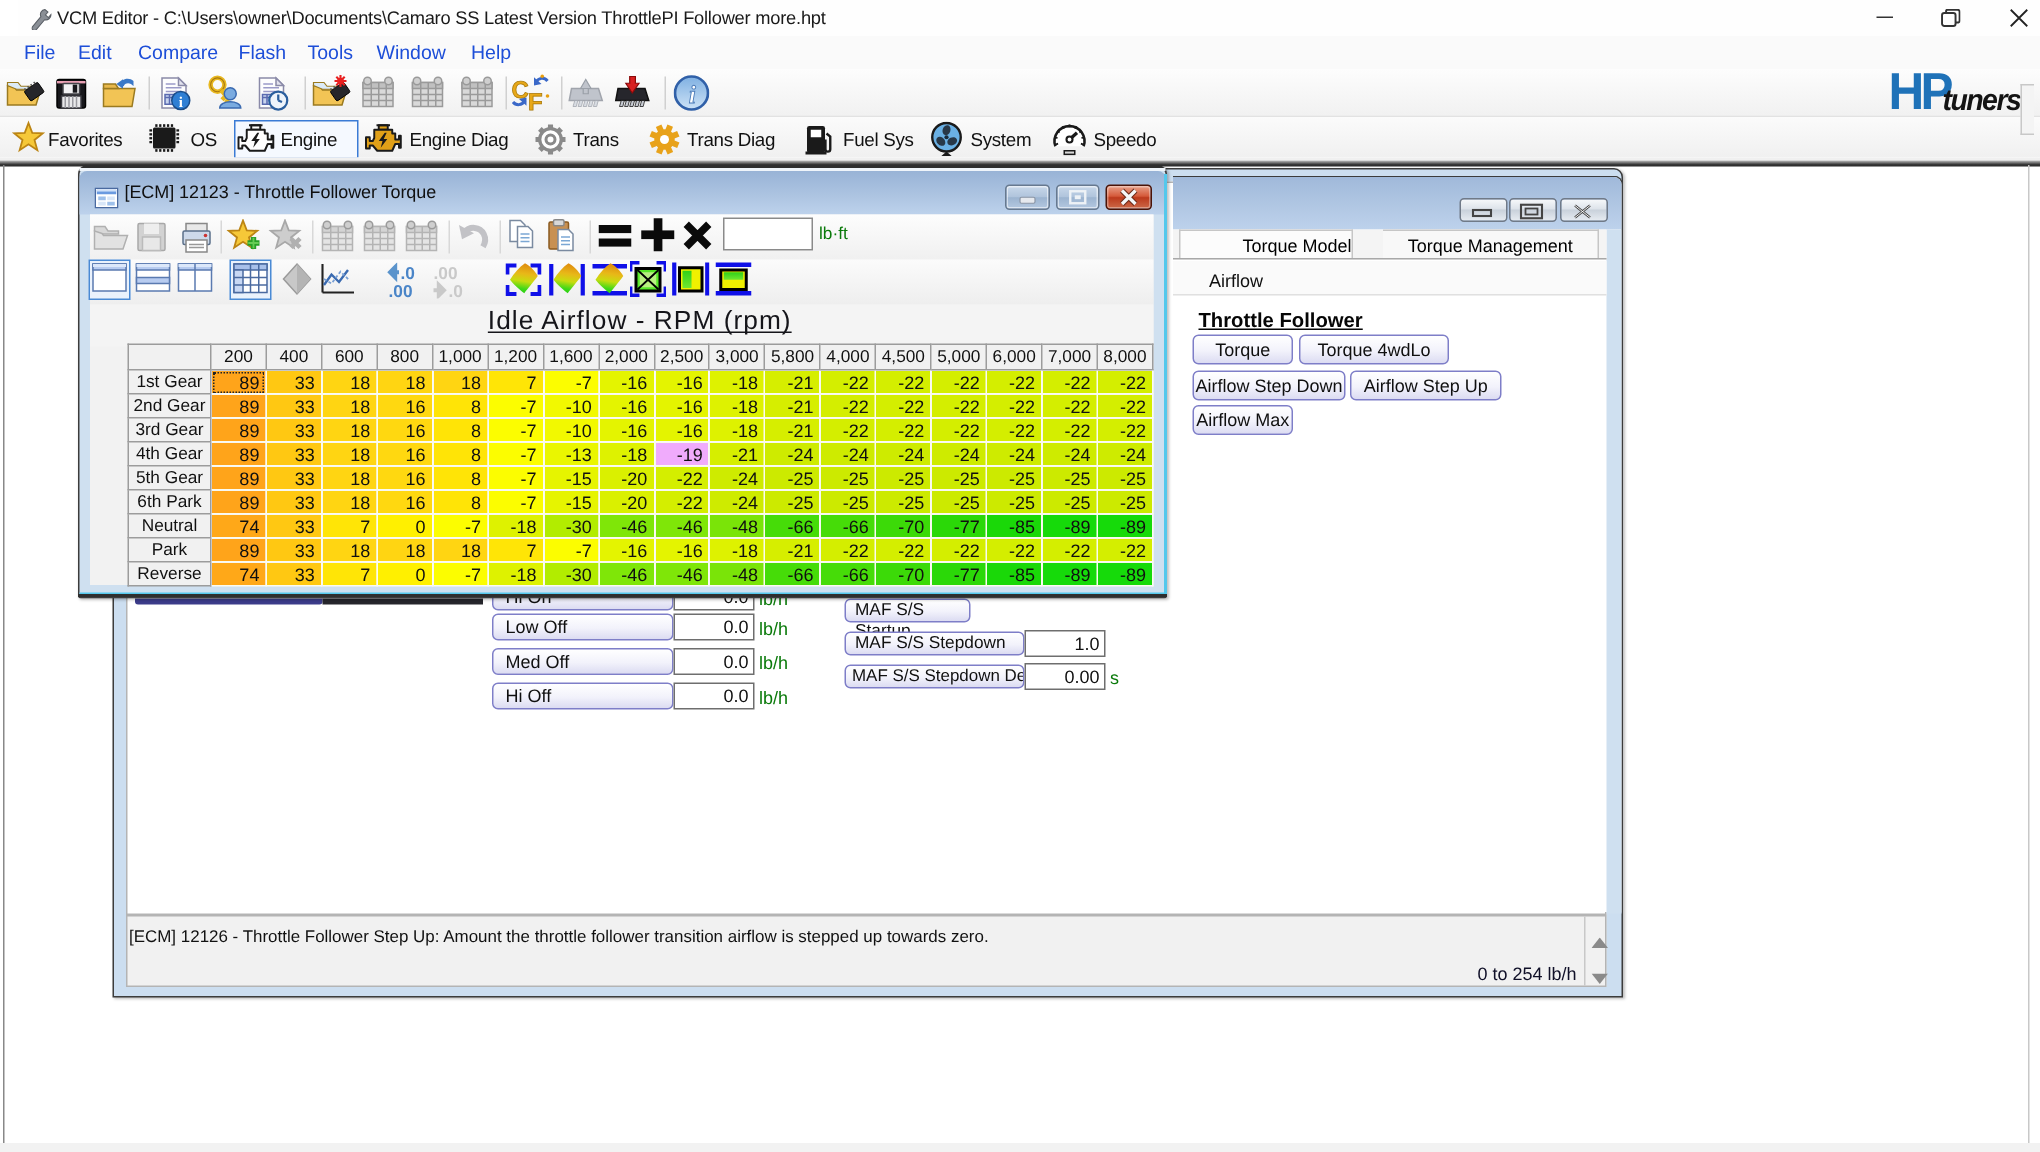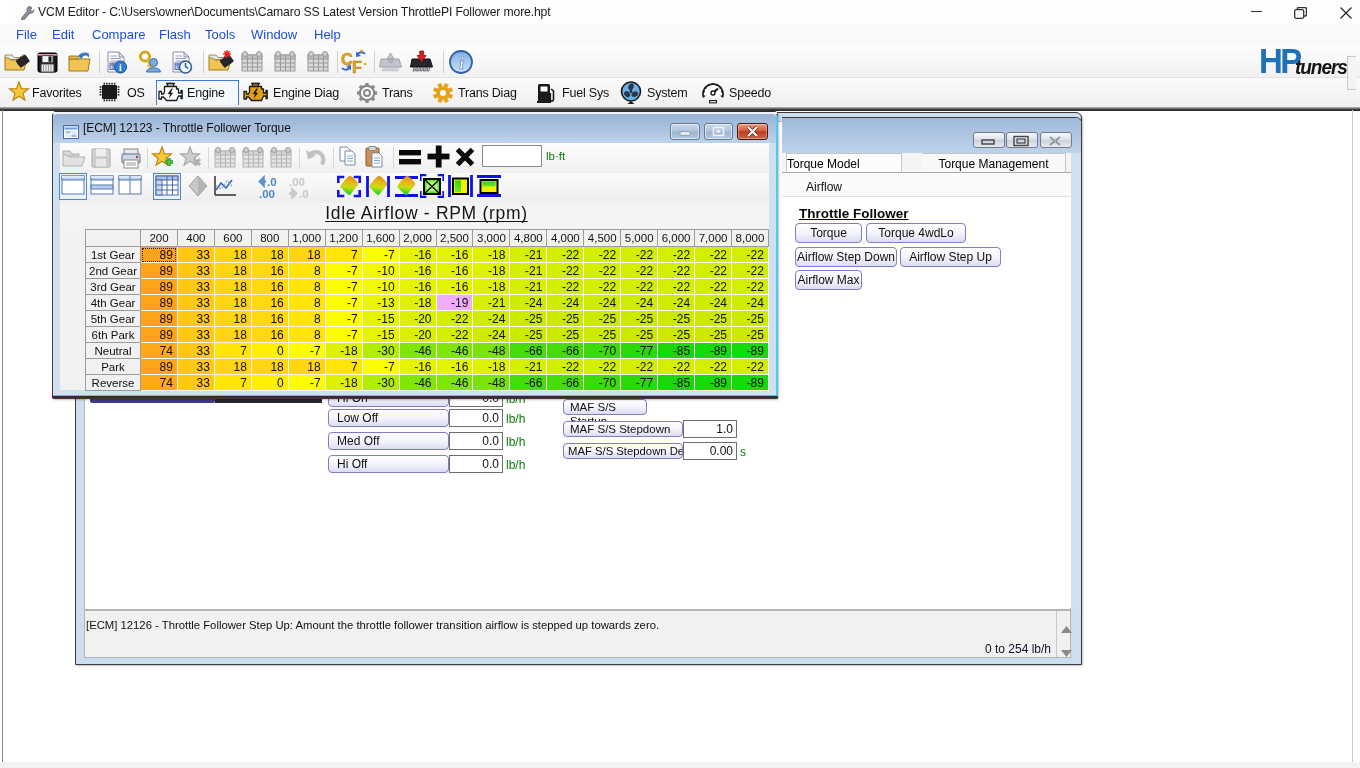--- a/index.html
+++ b/index.html
@@ -372,21 +372,21 @@
     <div class="capbtn7" style="left:224px;top:14px"><svg width="28" height="16" viewBox="0 0 28 16" style="">
         <rect x="7" y="3.5" width="14" height="9" fill="none" stroke="#444" stroke-width="1.4"></rect>
         <rect x="10" y="6" width="8" height="4" fill="none" stroke="#444" stroke-width="1.2"></rect>
       </svg></div>
     <div class="capbtn7" style="left:258px;top:14px"><svg width="28" height="16" viewBox="0 0 28 16" style="">
         <path d="M9 4 L19 12 M19 4 L9 12" stroke="#444" stroke-width="1.6"></path>
         <path d="M9 4 L19 12 M19 4 L9 12" stroke="#fff" stroke-width="0.6"></path>
       </svg></div>
     <div class="abs" style="left:289px;top:35px;width:10px;height:456px;background:#cfe0f0"></div>
     <div class="abs" style="left:0px;top:35px;width:289px;height:20px;background:#f4f4f4;border-bottom:1px solid #a8a8a8">
-      <div class="abs" style="left:4px;top:0;width:116px;height:19px;background:#fcfcfc;border:1px solid #c6c6c6;border-bottom:none;text-align:left;font-size:12px;padding-top:3px">Torque Model</div>
+      <div class="abs" style="left:4px;top:0;width:116px;height:19px;background:#fcfcfc;border:1px solid #c6c6c6;border-bottom:none;text-align:right;font-size:12px;padding-top:3px">Torque Model</div>
       <div class="abs" style="left:140px;top:0;width:144px;height:19px;background:#f8f8f8;border:1px solid #c6c6c6;border-bottom:none;border-left:none;text-align:center;font-size:12px;padding-top:3px">Torque Management</div>
     </div>
     <div class="abs" style="left:0px;top:56px;width:289px;height:23px;background:#fafafa;border-bottom:1px solid #e0e0e0"></div>
     <div class="abs" style="left:24px;top:62px;font-size:12px;color:#101010">Airflow</div>
     <div class="abs" style="left:17px;top:88px;font-size:13.5px;font-weight:bold;text-decoration:underline;color:#060606">Throttle Follower</div>
     <div class="lavbtn" style="left:13px;top:105px;width:67px;height:20px;line-height:18px">Torque</div>
     <div class="lavbtn" style="left:84px;top:105px;width:100px;height:20px;line-height:18px">Torque 4wdLo</div>
     <div class="lavbtn" style="left:13px;top:129px;width:102px;height:20px;line-height:18px">Airflow Step Down</div>
     <div class="lavbtn" style="left:118px;top:129px;width:101px;height:20px;line-height:18px">Airflow Step Up</div>
     <div class="lavbtn" style="left:13px;top:152px;width:67px;height:20px;line-height:18px">Airflow Max</div>
@@ -684,21 +684,21 @@
           <td class="hc">200</td>
           <td class="hc">400</td>
           <td class="hc">600</td>
           <td class="hc">800</td>
           <td class="hc">1,000</td>
           <td class="hc">1,200</td>
           <td class="hc">1,600</td>
           <td class="hc">2,000</td>
           <td class="hc">2,500</td>
           <td class="hc">3,000</td>
-          <td class="hc">4,800</td>
+          <td class="hc">5,800</td>
           <td class="hc">4,000</td>
           <td class="hc">4,500</td>
           <td class="hc">5,000</td>
           <td class="hc">6,000</td>
           <td class="hc">7,000</td>
           <td class="hc">8,000</td>
         </tr>
         <tr>
           <td class="rh">1st Gear</td>
           <td class="dc sel" style="background:#ffa41a">89</td>

